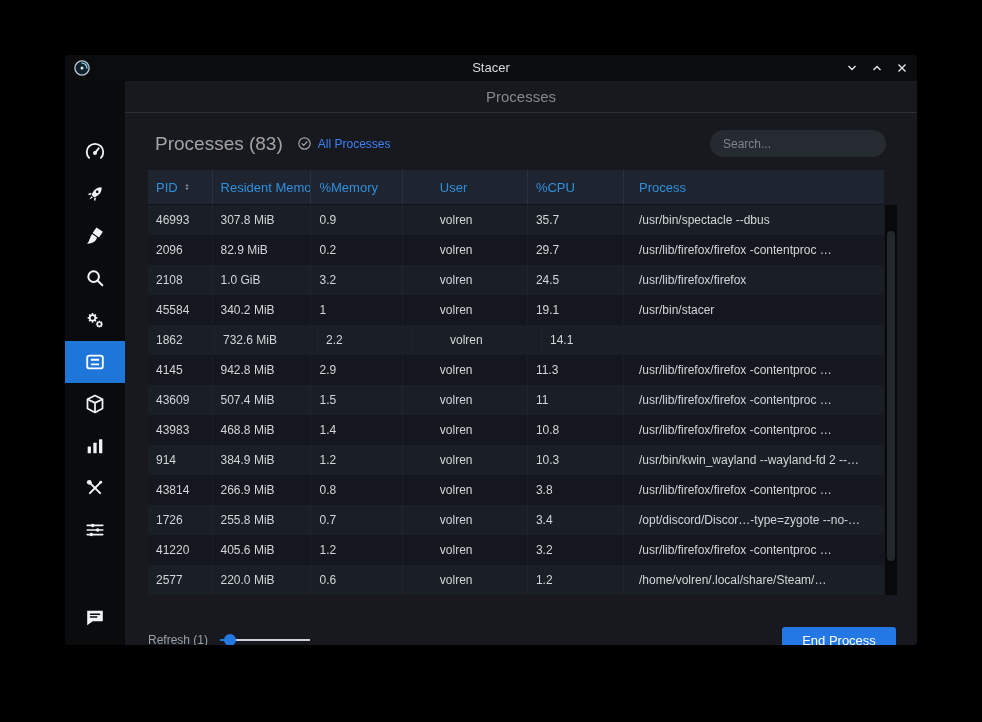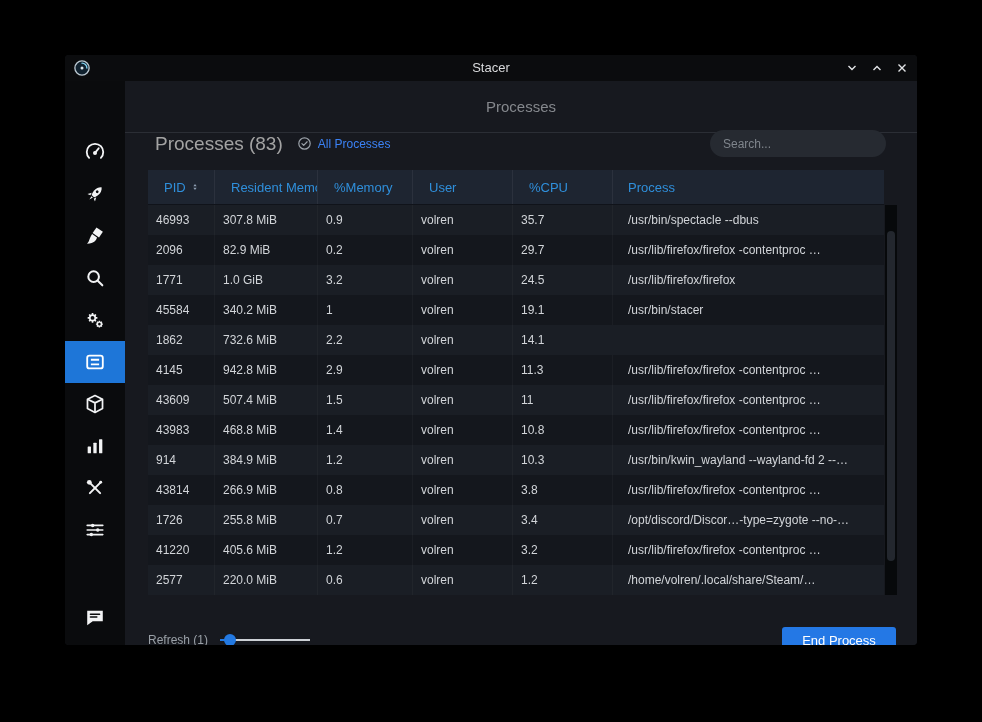--- a/index.html
+++ b/index.html
@@ -22,48 +22,48 @@
   .sidebar { position:absolute; left:0; top:26px; width:60px; height:564px; background:#0a0b0d;
              display:flex; flex-direction:column; padding-top:50px; }
   .side-item { width:60px; height:42px; display:flex; align-items:center; justify-content:center; }
   .side-item.active { background:#1e76d8; }
   .side-item svg { width:22px; height:22px; }
   .side-spacer { flex:1; }
   .side-item.bottom { margin-bottom:6px; }
 
   
   .main { position:absolute; left:60px; top:26px; width:792px; height:564px; background:#17191f; }
-  .page-header { height:52px; border-bottom:1px solid #2b2e35; display:flex; align-items:center;
+  .page-header { height:32px; border-bottom:1px solid #2b2e35; display:flex; align-items:center;
                  justify-content:center; color:#85888d; font-size:15px; }
 
   .toolbar { position:absolute; left:0; top:36px; right:0; height:53px; display:flex; align-items:center;
              padding-left:30px; padding-right:31px; }
   .count-label { font-size:19px; color:#a3a3a3; }
   .all-proc { display:flex; align-items:center; gap:6px; margin-left:14px; }
   .all-proc .lbl { font-size:12px; color:#3b82f6; }
   .searchbox { margin-left:auto; width:176px; height:27px; background:#262a31; border-radius:13.5px;
                display:flex; align-items:center; padding:0 10px 0 13px; }
   .searchbox input { flex:1; background:transparent; border:none; outline:none; color:#fef9c3;
                      font-size:12px; font-family:"Liberation Sans",sans-serif; }
   .searchbox input::placeholder { color:#7f858c; }
 
   
   .table { position:absolute; left:23px; top:89px; width:736px; }
   .thead { display:flex; height:35px; background:#1e2531; border-bottom:1px solid #10131a; }
-  .th { display:flex; align-items:center; gap:4px; padding-left:16px; font-size:13px; color:#2f8fdb;
+  .th { display:flex; align-items:center; gap:4px; padding-left:8px; font-size:13px; color:#2f8fdb;
         white-space:nowrap; overflow:hidden; border-right:1px solid rgba(255,255,255,.06); }
   .th:last-child { border-right:none; }
   .trow { display:flex; height:30px; }
   .trow:nth-child(odd)  { background:#1a1e25; }
   .trow:nth-child(even) { background:#14171d; }
   .td { line-height:30px; padding-left:8px; font-size:12px; color:#d2d5d9; white-space:nowrap;
         overflow:hidden; border-right:1px solid rgba(255,255,255,.03); }
   .td:last-child { border-right:none; }
   .c0 { width:67px; }  .c1 { width:103px; } .c2 { width:95px; }
-  .c3 { width:100px; } .c4 { width:100px; } .c5 { width:271px; padding-left:15px; }
+  .c3 { width:100px;margin-left:29px; } .c4 { width:100px; } .c5 { width:271px; padding-left:15px; }
   .th.c5 { padding-left:15px; }
 
   
   .vscroll { position:absolute; left:760px; top:124px; width:12px; height:390px; background:#07090b; }
   .vscroll-handle { position:absolute; left:2px; right:2px; top:26px; height:330px; background:#23272e;
                     border-radius:4px; }
 
   
   .footer { position:absolute; left:23px; right:21px; top:514px; height:28px; display:flex; align-items:center;margin-top:31px; }
   .refresh-label { font-size:12px; color:#9aa0a7; }
@@ -241,21 +241,21 @@
   </div>
             <div class="trow">
     <div class="td c0">2096</div>
     <div class="td c1">82.9 MiB</div>
     <div class="td c2">0.2</div>
     <div class="td c3">volren</div>
     <div class="td c4">29.7</div>
     <div class="td c5">/usr/lib/firefox/firefox -contentproc …</div>
   </div>
             <div class="trow">
-    <div class="td c0">1771</div>
+    <div class="td c0">2108</div>
     <div class="td c1">1.0 GiB</div>
     <div class="td c2">3.2</div>
     <div class="td c3">volren</div>
     <div class="td c4">24.5</div>
     <div class="td c5">/usr/lib/firefox/firefox</div>
   </div>
             <div class="trow">
     <div class="td c0">45584</div>
     <div class="td c1">340.2 MiB</div>
     <div class="td c2">1</div>

